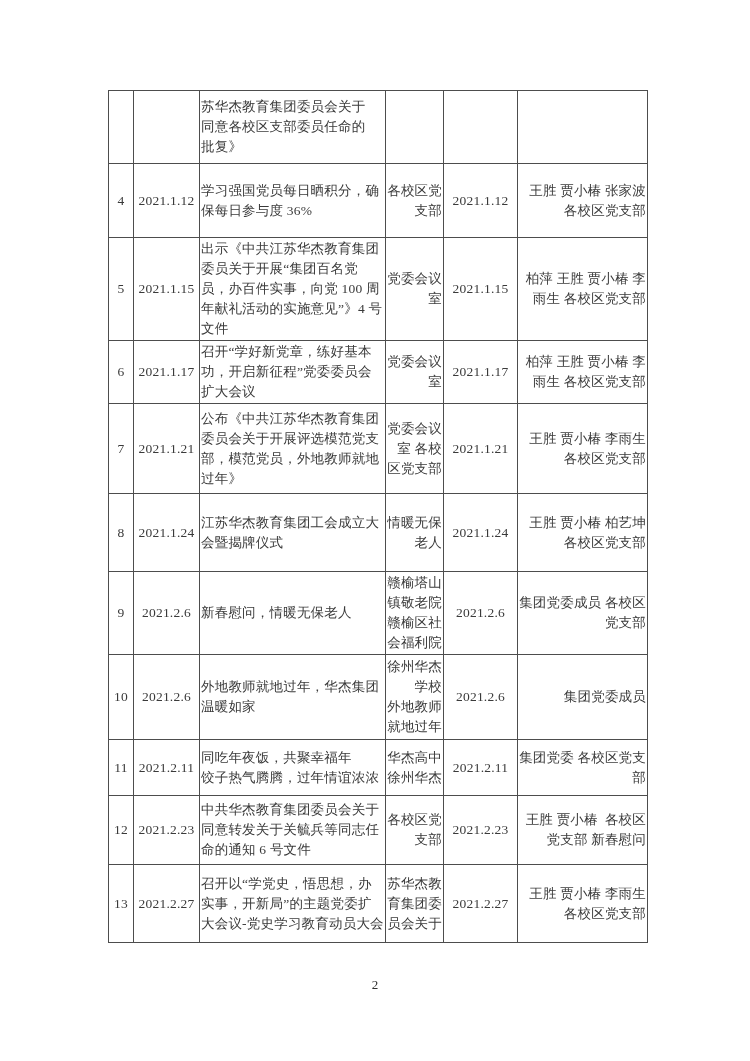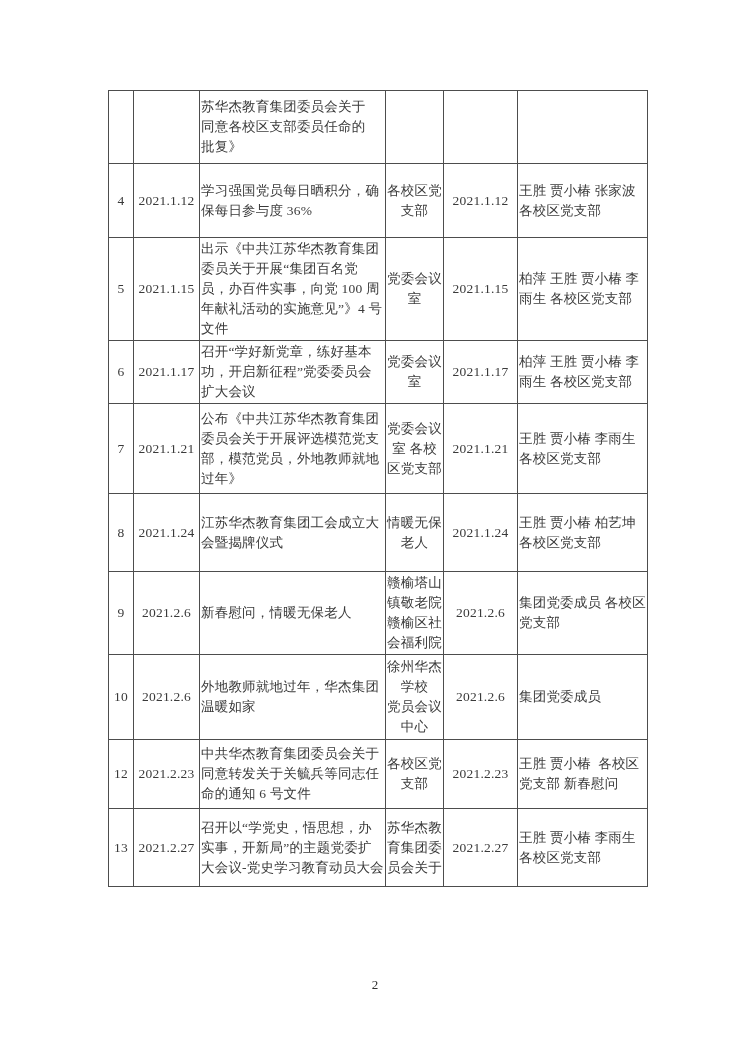--- a/index.html
+++ b/index.html
@@ -33,23 +33,23 @@
     font-size: 13.5px;
     line-height: 20px;
     padding: 1px 1px;
     white-space: pre-wrap;
     overflow: hidden;
     letter-spacing: 0.2px;
   }
   td.c-num   { text-align: center; font-size: 13px; }
   td.c-date  { text-align: center; font-size: 13px; letter-spacing: 0.3px; }
   td.c-desc  { text-align: left; padding: 1px 2px; }
-  td.c-loc   { text-align: center; }
+  td.c-loc   { text-align: right; }
   td.c-date2 { text-align: center; font-size: 13px; letter-spacing: 0.3px; }
-  td.c-part  { text-align: left; padding: 1px 2px; }
+  td.c-part  { text-align: right; padding: 1px 2px; }
   .page-number {
     position: absolute;
     top: 977px;
     left: 0;
     width: 750px;
     text-align: center;
     font-size: 13px;
     color: #2f2f2f;
   }
 </style>
@@ -124,23 +124,33 @@
         <td class="c-desc">新春慰问，情暖无保老人</td>
         <td class="c-loc">赣榆塔山镇敬老院赣榆区社会福利院</td>
         <td class="c-date2">2021.2.6</td>
         <td class="c-part">集团党委成员 各校区党支部</td>
       </tr>
       <tr style="height:85px">
         <td class="c-num">10</td>
         <td class="c-date">2021.2.6</td>
         <td class="c-desc">外地教师就地过年，华杰集团温暖如家</td>
         <td class="c-loc">徐州华杰学校
-党员会议中心</td>
+外地教师就地过年</td>
         <td class="c-date2">2021.2.6</td>
         <td class="c-part">集团党委成员</td>
+      </tr>
+      <tr style="height:56px">
+        <td class="c-num">11</td>
+        <td class="c-date">2021.2.11</td>
+        <td class="c-desc">同吃年夜饭，共聚幸福年
+饺子热气腾腾，过年情谊浓浓</td>
+        <td class="c-loc">华杰高中
+徐州华杰</td>
+        <td class="c-date2">2021.2.11</td>
+        <td class="c-part">集团党委 各校区党支部</td>
       </tr>
       <tr style="height:69px">
         <td class="c-num">12</td>
         <td class="c-date">2021.2.23</td>
         <td class="c-desc">中共华杰教育集团委员会关于同意转发关于关毓兵等同志任命的通知 6 号文件</td>
         <td class="c-loc">各校区党支部</td>
         <td class="c-date2">2021.2.23</td>
         <td class="c-part">王胜 贾小椿  各校区党支部 新春慰问</td>
       </tr>
       <tr style="height:78px">

